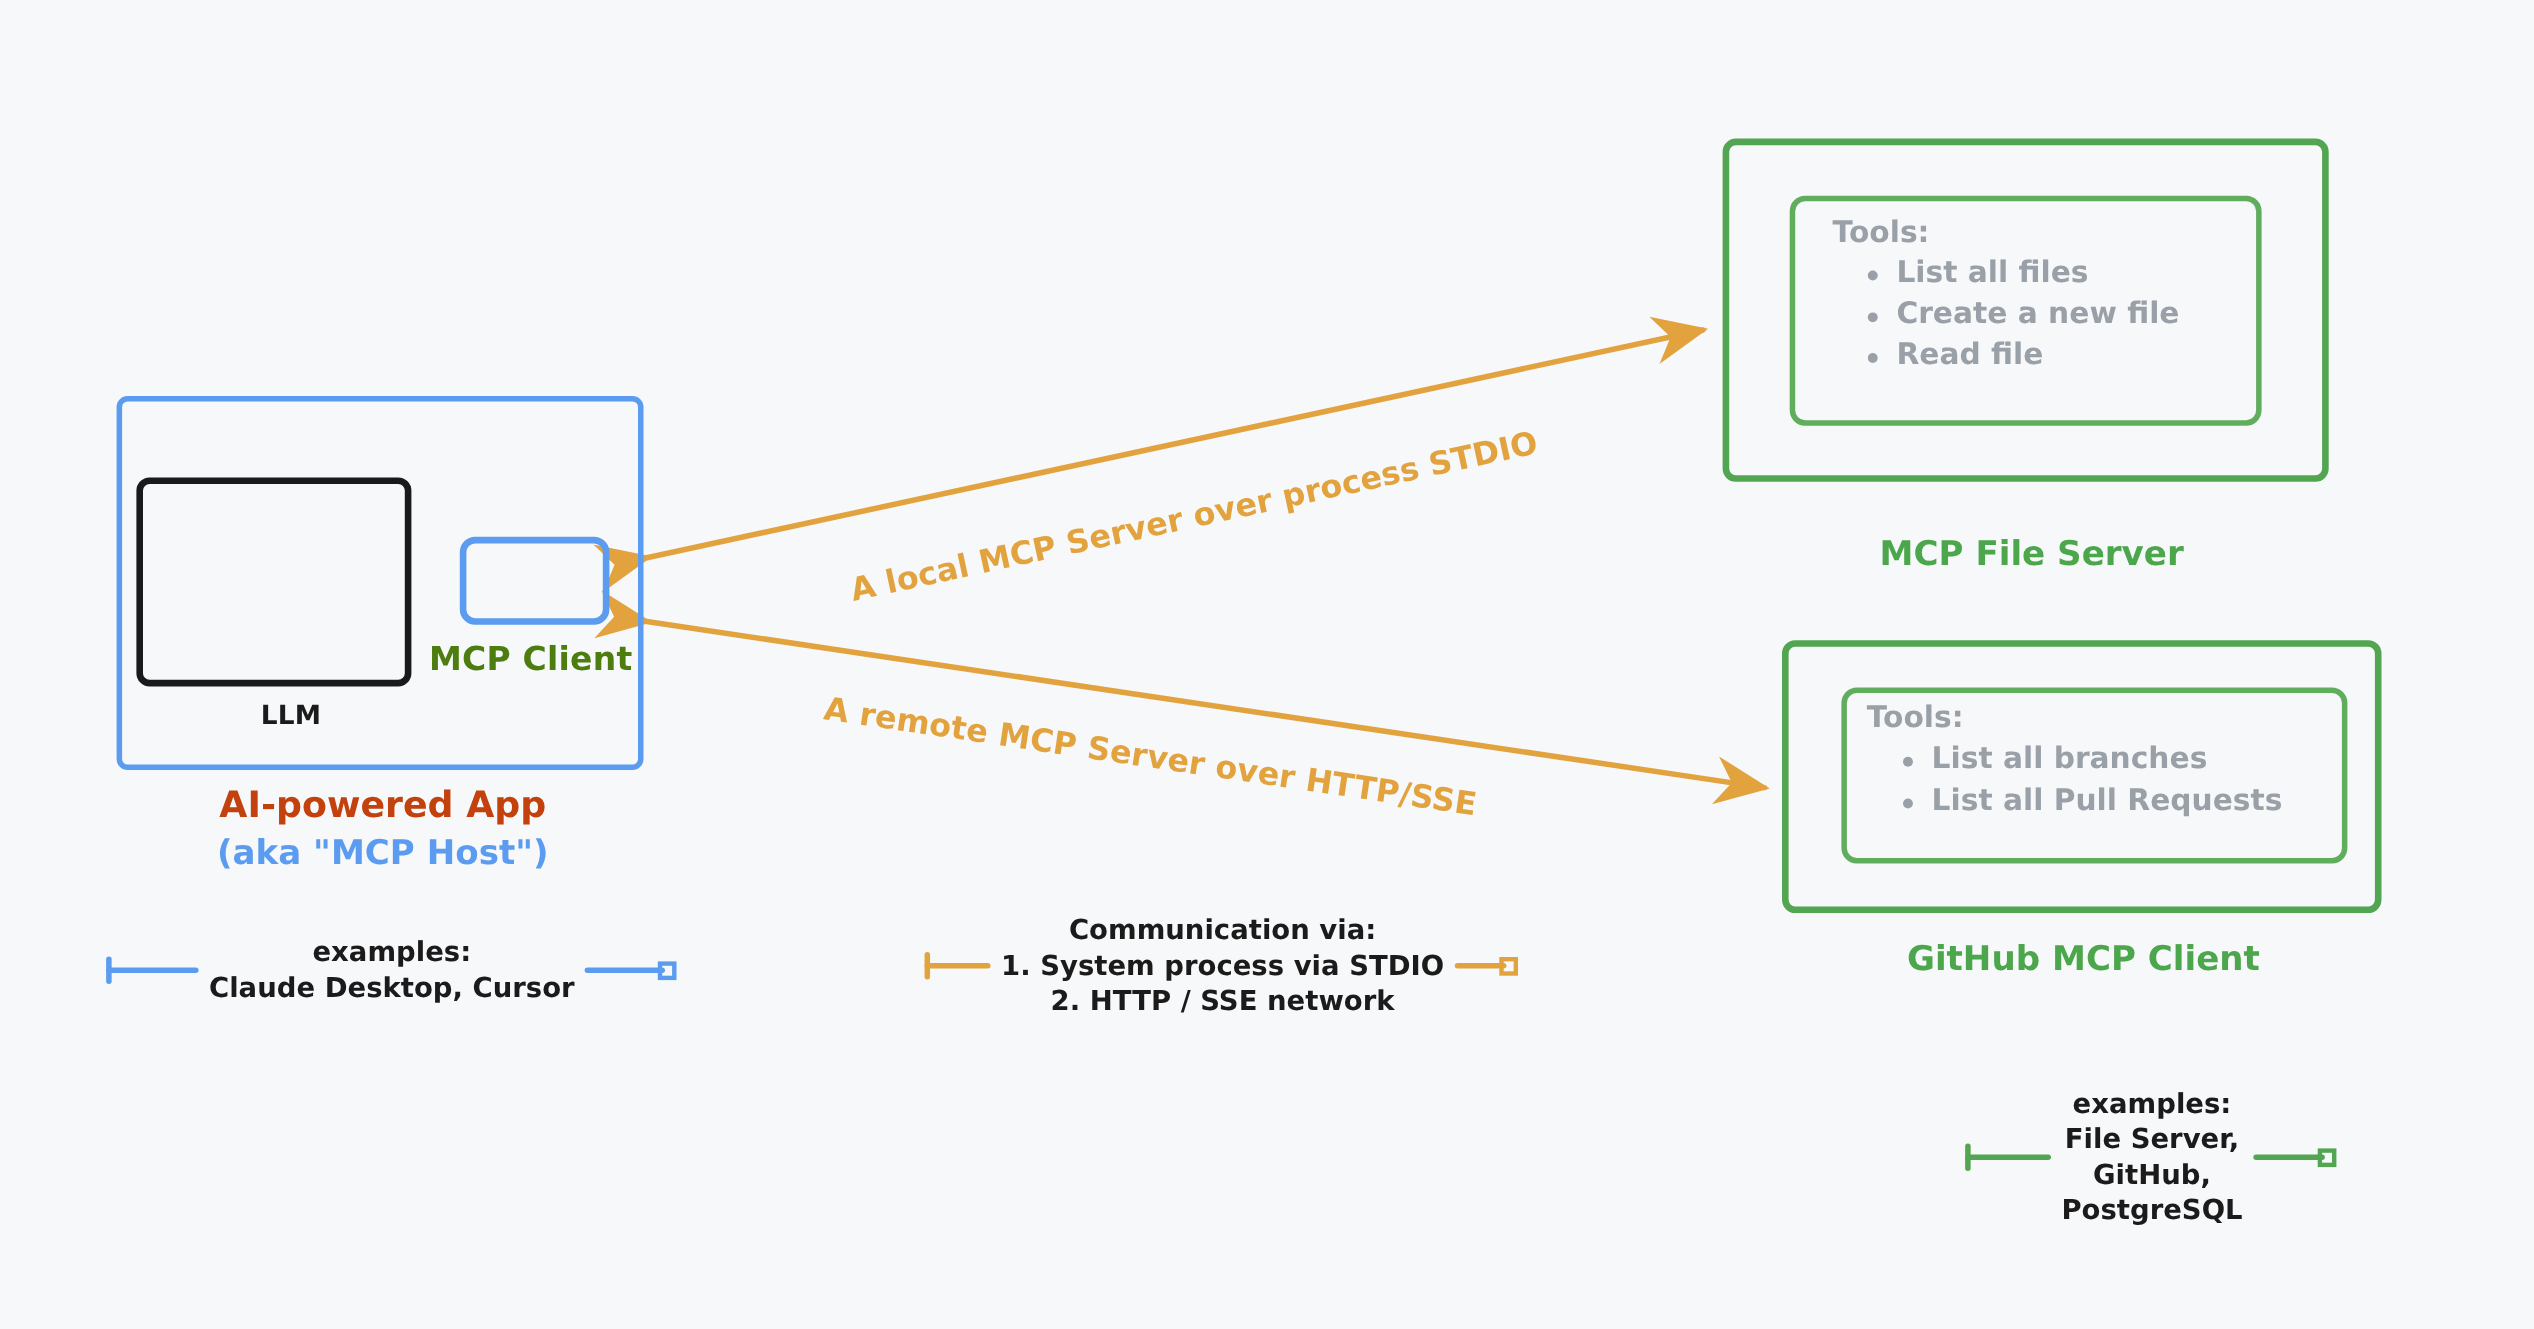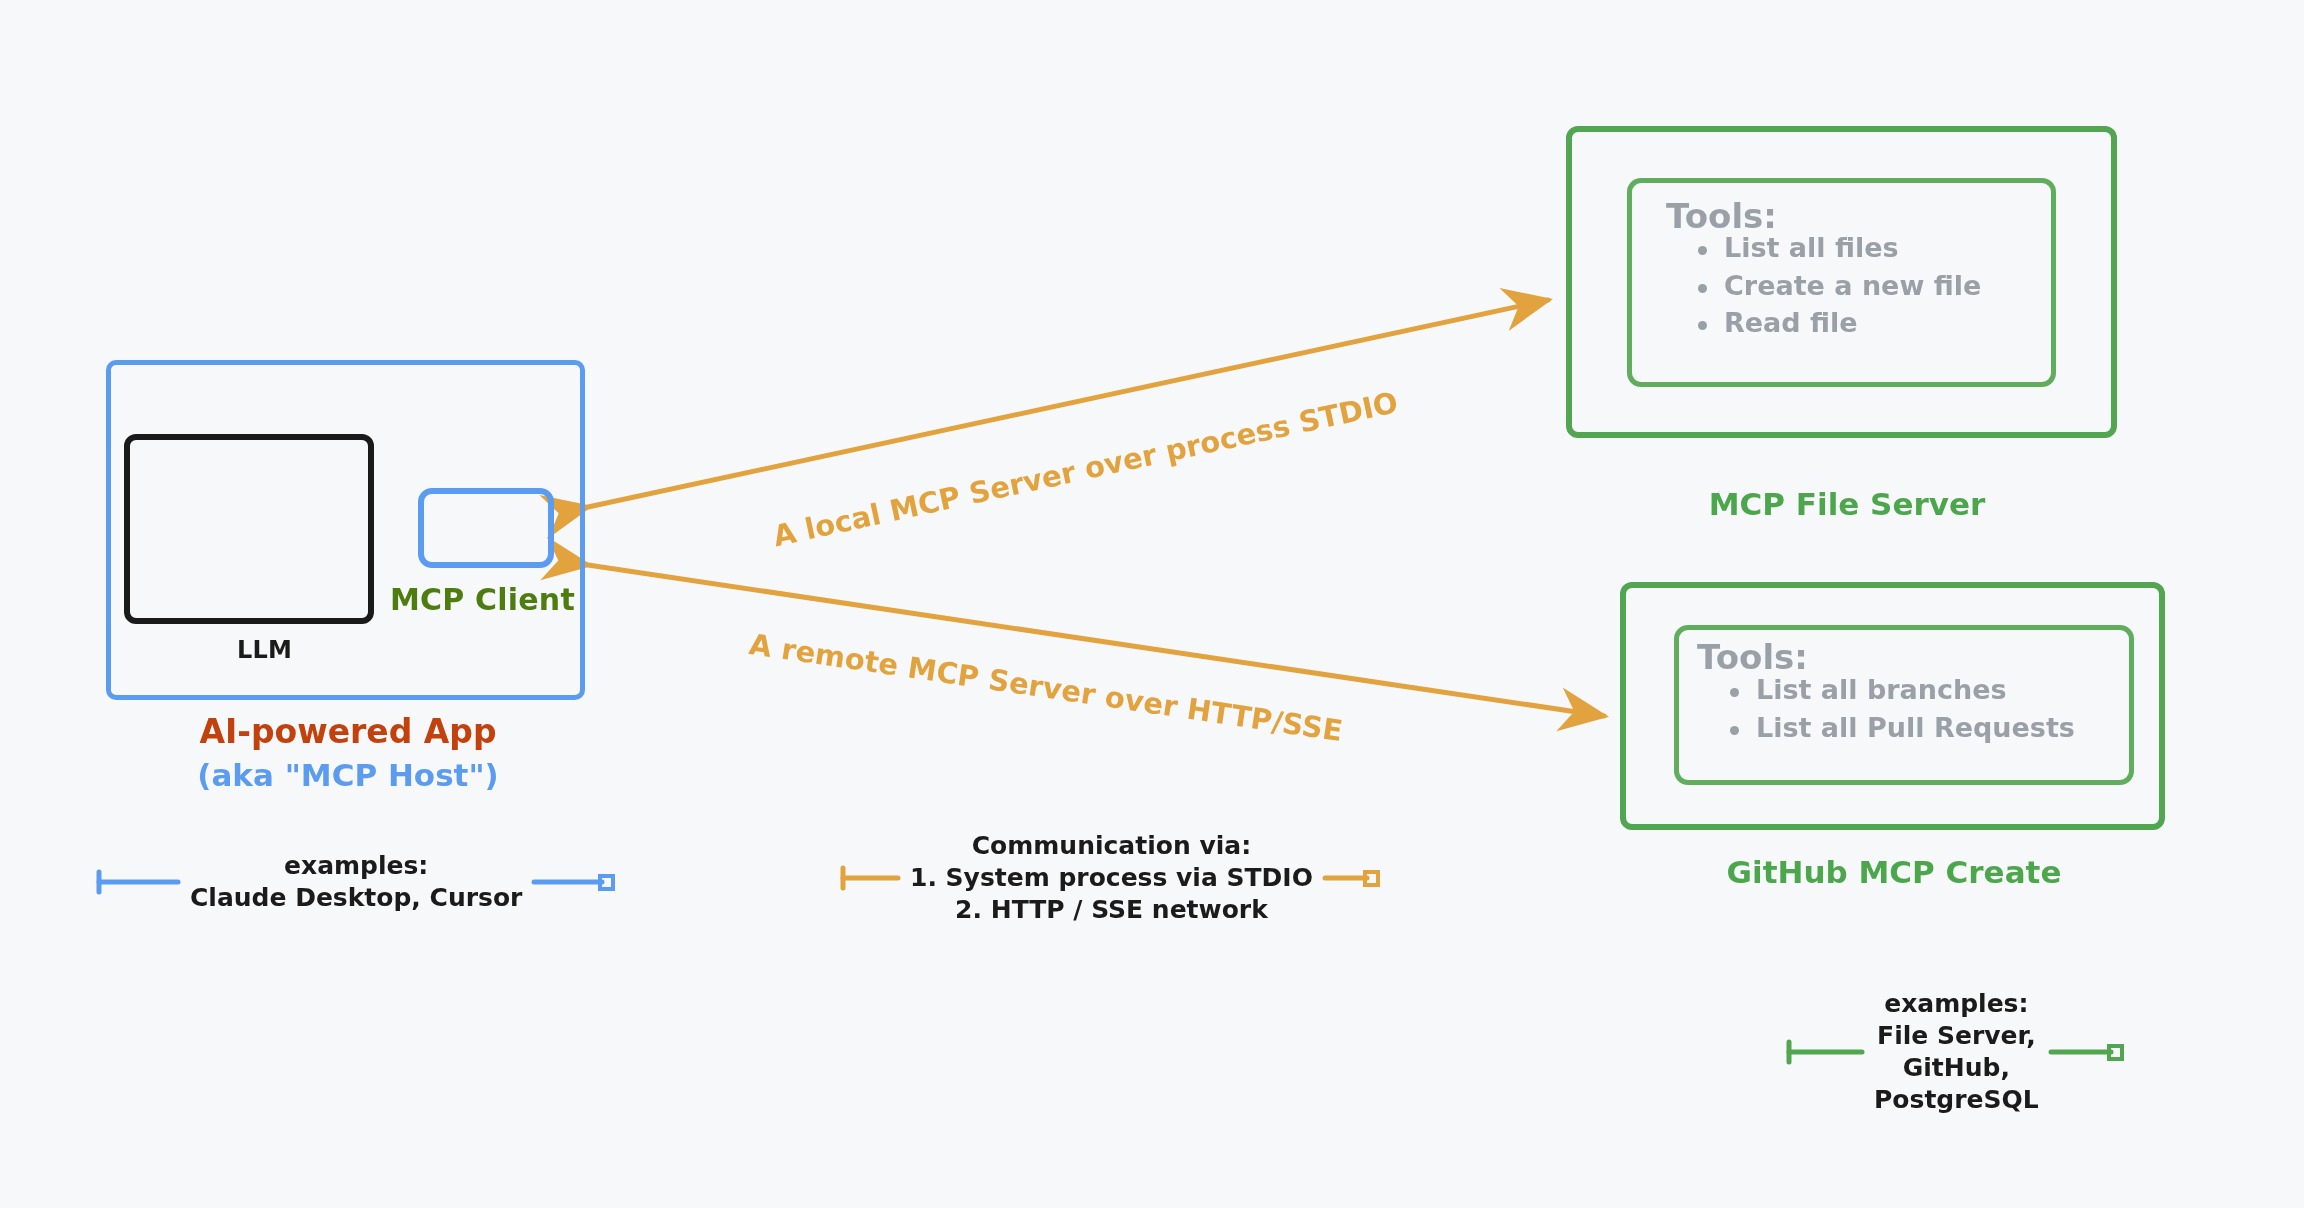--- a/index.html
+++ b/index.html
@@ -62,21 +62,21 @@
     text-align: center;
     white-space: nowrap;
     font-weight: 700;
     transform: translateX(-50%);
   }
 
   .tools-title {
     position: absolute;
     color: #9aa0a8;
     font-weight: 700;
-    font-size: 34px;
+    font-size: 27px;
   }
   .tools-list {
     position: absolute;
     margin: 0;
     padding: 0;
     list-style: none;
     color: #9aa0a8;
     font-weight: 700;
     font-size: 27px;
   }
@@ -184,21 +184,21 @@
 
   <div class="box box-server-inner" style="left:1674px; top:625px; width:460px; height:160px;"></div>
 
   <div class="tools-title" style="left:1697px; top:637px;">Tools:</div>
 
   <ul class="tools-list" style="left:1722px; top:676px;">
     <li>List all branches</li>
     <li>List all Pull Requests</li>
   </ul>
 
-  <div class="caption-center lbl-green" style="left:1894px; top:854px; font-size:31px; color:#4ca64c;">GitHub MCP Create</div>
+  <div class="caption-center lbl-green" style="left:1894px; top:854px; font-size:31px; color:#4ca64c;">GitHub MCP Client</div>
 
   <div class="arrow-label" style="left:770px; top:520px; transform: rotate(-12.2deg);">A local MCP Server over process STDIO</div>
 
   <div class="arrow-label" style="left:752px; top:627px; transform: rotate(8.4deg);">A remote MCP Server over HTTP/SSE</div>
 
   <div class="legend" style="left:96px; top:850px;">
     <svg width="84" height="26">
       <line x1="3" y1="3" x2="3" y2="23" stroke="#5b9bf0" stroke-width="5" stroke-linecap="round"></line>
       <line x1="3" y1="13" x2="82" y2="13" stroke="#5b9bf0" stroke-width="5" stroke-linecap="round"></line>
     </svg>

